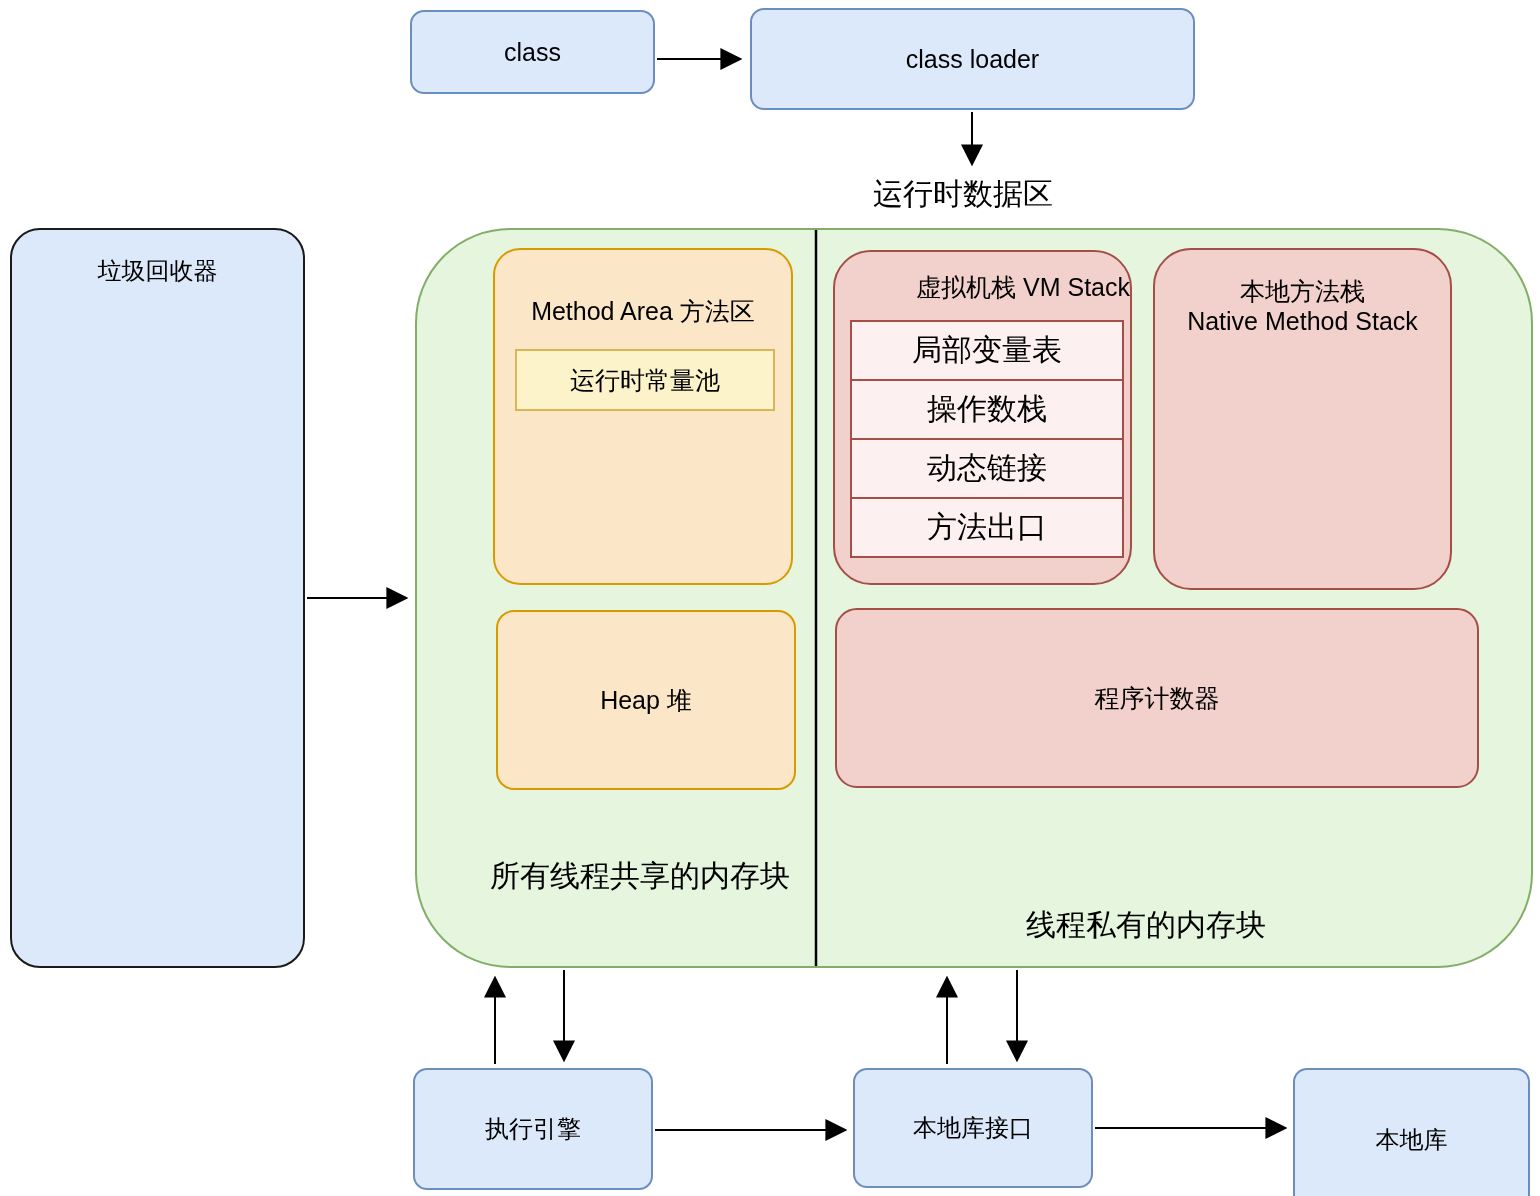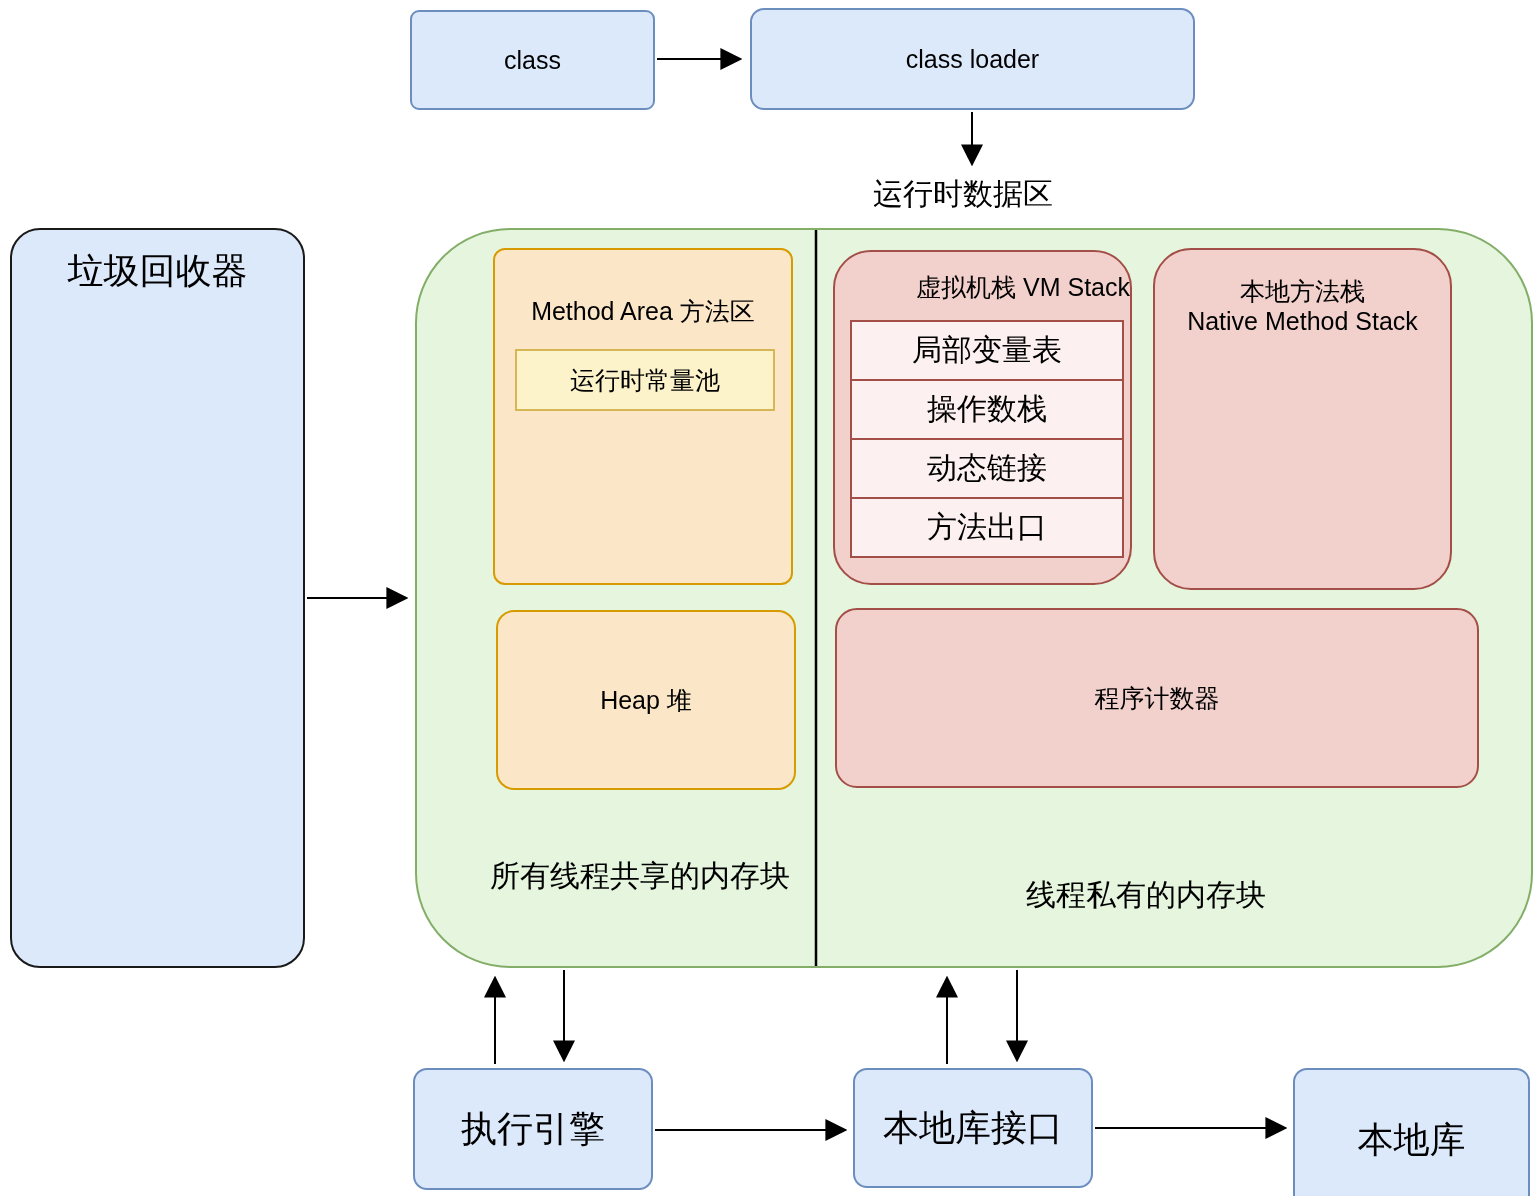--- a/index.html
+++ b/index.html
@@ -7,41 +7,41 @@
     position:relative; width:1540px; height:1196px; background:#ffffff;
     font-family:"Liberation Sans","DejaVu Sans",sans-serif; color:#000;
     overflow:hidden;
   }
   .abs { position:absolute; box-sizing:border-box; }
   .center { display:flex; align-items:center; justify-content:center; text-align:center; }
   .topalign { display:flex; justify-content:center; text-align:center; }
 
   .blue  { background:#DCE9FB; border:2px solid #6C8EBF; border-radius:14px; }
   .greenp{ background:#E5F5DE; border:2px solid #82AE68; border-radius:95px; }
-  .orange{ background:#FBE6C8; border:2px solid #D79B00; border-radius:12px; }
+  .orange{ background:#FBE6C8; border:2px solid #D79B00; border-radius:27px; }
   .yellow{ background:#FCF3CA; border:2px solid #D6B656; }
   .red   { background:#F2D1CD; border:2px solid #A34E46; border-radius:38px; }
 
   .fs25 { font-size:25px; line-height:30px; }
-  .fs28 { font-size:36px; line-height:34px; }
+  .fs28 { font-size:24px; line-height:34px; }
   .fs30 { font-size:30px; line-height:36px; }
 
   .vm-table { position:absolute; left:15px; top:68px; width:270px; border:2px solid #A34E46; background:#FCF1F0; }
   .vm-row { height:57px; display:flex; align-items:center; justify-content:center; border-bottom:2px solid #A34E46; font-size:30px; }
   .vm-row:last-child { border-bottom:none; }
 
   svg.overlay { position:absolute; left:0; top:0; pointer-events:none; z-index:5; }
   .caption { font-size:30px; }
 </style>
 </head>
 <body>
 
 <div class="canvas">
 
-  <div class="abs blue center fs25" style="left:410px; top:10px; width:245px; height:100px;border-radius:9px;">
+  <div class="abs blue center fs25" style="left:410px; top:10px; width:245px; height:84px;">
     <span>class</span>
   </div>
 
   <div class="abs blue center fs25" style="left:750px; top:8px; width:445px; height:102px;">
     <span>class loader</span>
   </div>
 
   <div class="abs center fs30" style="left:763px; top:174px; width:400px; height:40px;">运行时数据区</div>
 
   <div class="abs blue topalign fs28" style="left:10px; top:228px; width:295px; height:740px; border:2px solid #1a1a1a; border-radius:30px; padding-top:24px;">
@@ -73,21 +73,21 @@
 
   <div class="abs red" style="left:1153px; top:248px; width:299px; height:342px; padding-top:26px;">
     <div class="fs25" style="text-align:center;">本地方法栈</div>
     <div class="fs25" style="text-align:center;">Native Method Stack</div>
   </div>
 
   <div class="abs red center fs25" style="left:835px; top:608px; width:644px; height:180px; border-radius:22px;">
     <span>程序计数器</span>
   </div>
 
-  <div class="abs caption" style="left:816px; top:875px; width:660px; text-align:center;">线程私有的内存块</div>
+  <div class="abs caption" style="left:816px; top:905px; width:660px; text-align:center;">线程私有的内存块</div>
 
   <div class="abs blue center fs28" style="left:413px; top:1068px; width:240px; height:122px;">
     <span>执行引擎</span>
   </div>
 
   <div class="abs blue center fs28" style="left:853px; top:1068px; width:240px; height:120px;">
     <span>本地库接口</span>
   </div>
 
   <div class="abs blue center fs28" style="left:1293px; top:1068px; width:237px; height:144px;">

